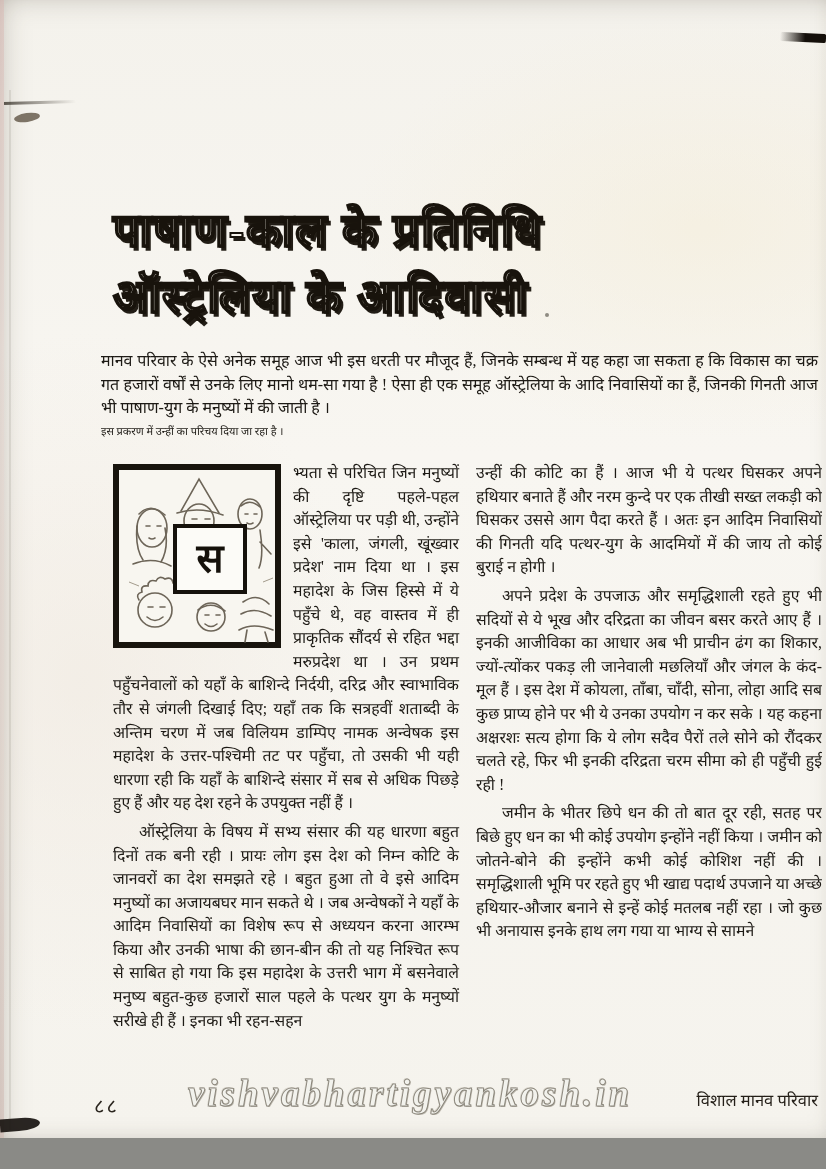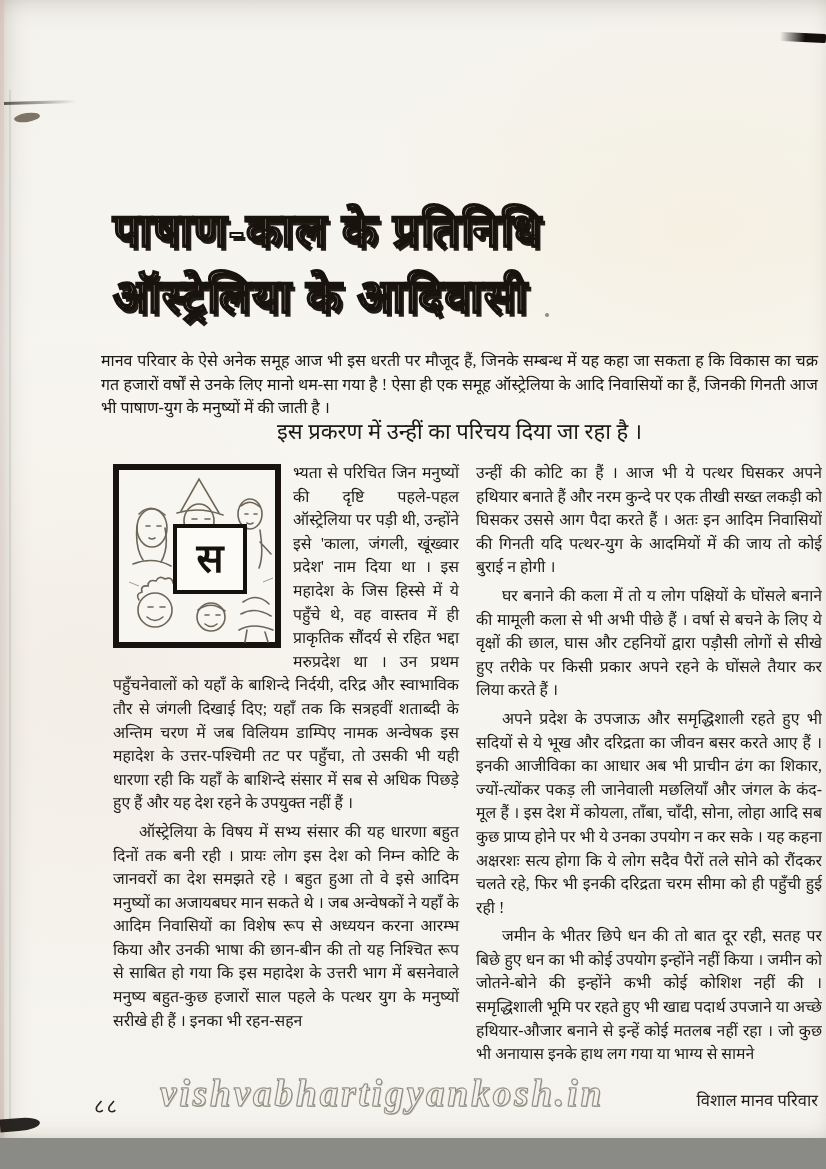--- a/index.html
+++ b/index.html
@@ -35,21 +35,21 @@
     letter-spacing:2px;
     color:#f7f4ec;
     -webkit-text-stroke:2px #18130c;
     text-shadow:3px 4px 0 rgba(22,17,9,.95), 1px 1px 0 #18130c;
     white-space:nowrap;
   }
 
   
   .intro{position:absolute;left:101px;top:349px;width:717px;}
   .intro-body{font-size:16px;line-height:23.5px;text-align:justify;}
-  .intro-closing{font-size:22px;line-height:23.5px;text-align:center;margin-top:0;}
+  .intro-closing{font-size:11px;line-height:23.5px;margin-top:0;}
 
   
   .columns{position:absolute;left:113px;top:461px;width:709px;height:628px;display:flex;gap:17px;overflow:hidden;}
   .col{font-size:15.8px;line-height:23.6px;text-align:justify;}
   .col-left{width:346px;}
   .col-right{width:346px;}
   .col p{margin:0 0 5px 0;}
   .col p.indent{text-indent:26px;}
 
   
@@ -65,20 +65,21 @@
     position:absolute;left:60px;top:60px;width:66px;height:62px;
     background:#fcfbf7;border:4px solid #15110b;
     display:flex;align-items:center;justify-content:center;
     font-size:40px;font-weight:bold;color:#15110b;line-height:1;
   }
 
   
   .page-number{position:absolute;left:94px;top:1092px;font-size:20px;letter-spacing:2px;color:#2a251e;}
   .watermark{
     position:absolute;left:160px;top:1072px;width:500px;
+    text-align:center;
     font-family:"Liberation Serif","DejaVu Serif",serif;
     font-style:italic;
     font-weight:bold;
     font-size:37px;
     letter-spacing:3px;
     color:rgba(250,249,245,.9);
     -webkit-text-stroke:1px rgba(110,104,92,.75);
     text-shadow:1px 1px 0 rgba(120,112,98,.45), -1px -1px 0 rgba(170,163,150,.35);
     white-space:nowrap;
   }
@@ -145,21 +146,20 @@
             </g>
           </svg>
           <span class="dropcap-box">स</span>
         </span><span>भ्यता से परिचित जिन मनुष्यों की दृष्टि पहले-पहल ऑस्ट्रेलिया पर पड़ी थी, उन्होंने इसे 'काला, जंगली, खूंख्वार प्रदेश' नाम दिया था । इस महादेश के जिस हिस्से में ये पहुँचे थे, वह वास्तव में ही प्राकृतिक सौंदर्य से रहित भद्दा मरुप्रदेश था । उन प्रथम पहुँचनेवालों को यहाँ के बाशिन्दे निर्दयी, दरिद्र और स्वाभाविक तौर से जंगली दिखाई दिए; यहाँ तक कि सत्रहवीं शताब्दी के अन्तिम चरण में जब विलियम डाम्पिए नामक अन्वेषक इस महादेश के उत्तर-पश्चिमी तट पर पहुँचा, तो उसकी भी यही धारणा रही कि यहाँ के बाशिन्दे संसार में सब से अधिक पिछड़े हुए हैं और यह देश रहने के उपयुक्त नहीं हैं ।</span>
       </p>
       <p class="indent">ऑस्ट्रेलिया के विषय में सभ्य संसार की यह धारणा बहुत दिनों तक बनी रही । प्रायः लोग इस देश को निम्न कोटि के जानवरों का देश समझते रहे । बहुत हुआ तो वे इसे आदिम मनुष्यों का अजायबघर मान सकते थे । जब अन्वेषकों ने यहाँ के आदिम निवासियों का विशेष रूप से अध्ययन करना आरम्भ किया और उनकी भाषा की छान-बीन की तो यह निश्चित रूप से साबित हो गया कि इस महादेश के उत्तरी भाग में बसनेवाले मनुष्य बहुत-कुछ हजारों साल पहले के पत्थर युग के मनुष्यों सरीखे ही हैं । इनका भी रहन-सहन</p>
     </div>
 
     <div class="col col-right">
       <p>उन्हीं की कोटि का हैं । आज भी ये पत्थर घिसकर अपने हथियार बनाते हैं और नरम कुन्दे पर एक तीखी सख्त लकड़ी को घिसकर उससे आग पैदा करते हैं । अतः इन आदिम निवासियों की गिनती यदि पत्थर-युग के आदमियों में की जाय तो कोई बुराई न होगी ।</p>
-      <p class="indent">घर बनाने की कला में तो य लोग पक्षियों के घोंसले बनाने की मामूली कला से भी अभी पीछे हैं । वर्षा से बचने के लिए ये वृक्षों की छाल, घास और टहनियों द्वारा पड़ौसी लोगों से सीखे हुए तरीके पर किसी प्रकार अपने रहने के घोंसले तैयार कर लिया करते हैं ।</p>
       <p class="indent">अपने प्रदेश के उपजाऊ और समृद्धिशाली रहते हुए भी सदियों से ये भूख और दरिद्रता का जीवन बसर करते आए हैं । इनकी आजीविका का आधार अब भी प्राचीन ढंग का शिकार, ज्यों-त्योंकर पकड़ ली जानेवाली मछलियाँ और जंगल के कंद-मूल हैं । इस देश में कोयला, ताँबा, चाँदी, सोना, लोहा आदि सब कुछ प्राप्य होने पर भी ये उनका उपयोग न कर सके । यह कहना अक्षरशः सत्य होगा कि ये लोग सदैव पैरों तले सोने को रौंदकर चलते रहे, फिर भी इनकी दरिद्रता चरम सीमा को ही पहुँची हुई रही !</p>
       <p class="indent">जमीन के भीतर छिपे धन की तो बात दूर रही, सतह पर बिछे हुए धन का भी कोई उपयोग इन्होंने नहीं किया । जमीन को जोतने-बोने की इन्होंने कभी कोई कोशिश नहीं की । समृद्धिशाली भूमि पर रहते हुए भी खाद्य पदार्थ उपजाने या अच्छे हथियार-औजार बनाने से इन्हें कोई मतलब नहीं रहा । जो कुछ भी अनायास इनके हाथ लग गया या भाग्य से सामने</p>
     </div>
 
   </div>
 
   <div class="page-number">८८</div>
   <div class="watermark">vishvabhartigyankosh.in</div>
   <div class="book-title">विशाल मानव परिवार</div>
 

